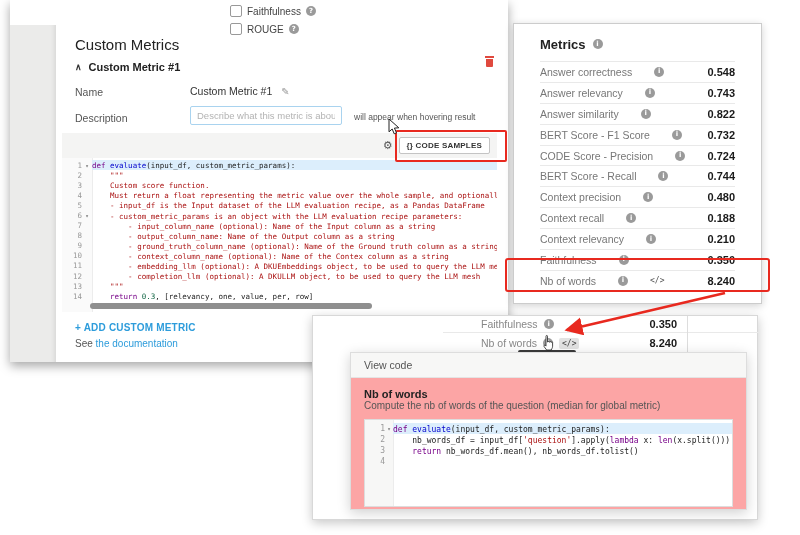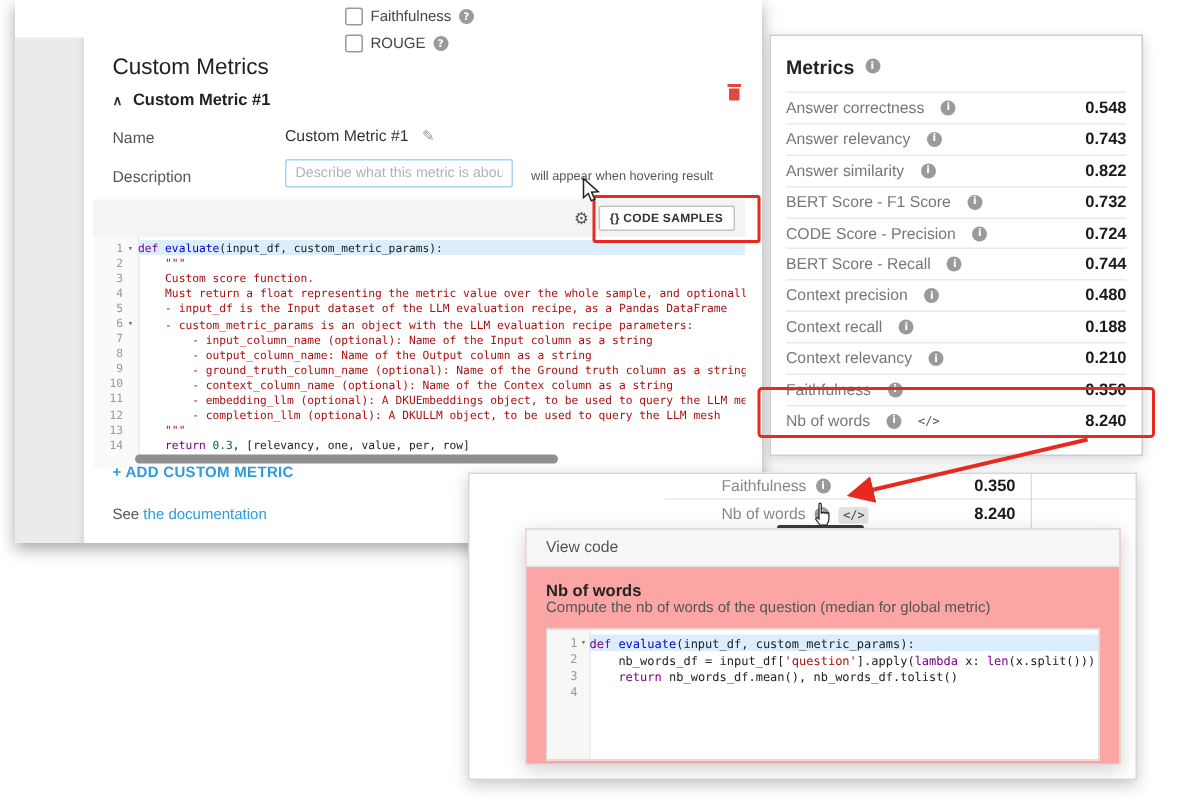--- a/index.html
+++ b/index.html
@@ -49,33 +49,33 @@
           border-right:1px solid #ececec}
   .cl{position:relative;display:flex;height:10.1px;align-items:center}
   .cl .ln{width:20px;text-align:right;font-size:7.5px;color:#999;flex:none}
   .cl .fm{width:10px;font-size:6px;color:#777;text-align:center;flex:none}
   .cl .ct{flex:1;font-size:7.5px;white-space:pre;height:100%;display:flex;align-items:flex-end}
   .cl.active{background:linear-gradient(90deg,rgba(0,0,0,0) 30px,#dceefc 30px)}
   .k{color:var(--code-keyword,#770088)} .d{color:var(--code-name,#0000cc)}
   .s{color:var(--code-string,#aa1111)} .n{color:var(--code-number,#116644)} .p{color:#222}
   .hscroll{position:absolute;left:80px;top:303px;width:282px;height:6px;background:#8f8f8f;
            border-radius:3px}
-  .add-btn{position:absolute;left:65px;top:310px;font-size:10px;font-weight:bold;
+  .add-btn{position:absolute;left:65px;top:322px;font-size:10px;font-weight:bold;
            color:var(--accent-blue,#2d9cdb);letter-spacing:.2px;cursor:pointer}
   .doc-line{position:absolute;left:65px;top:338px;font-size:10px;color:#555}
   .doc-link{color:var(--accent-blue,#2d9cdb)}
 
   
   #metrics-panel{position:absolute;left:513px;top:23px;width:249px;height:281px;background:#fff;
       border:1px solid #ccc;box-shadow:0 2px 8px rgba(0,0,0,.18);z-index:2;
-      padding:11px 10px 0;box-sizing:border-box}
+      padding:11px 26px 0;box-sizing:border-box}
   .mp-title{font-size:13px;font-weight:bold;color:#222;display:flex;gap:7px;align-items:center;height:18px}
   .mp-rows{margin-top:8px}
   .mrow{display:flex;align-items:center;height:20.9px;border-top:1px solid #e9e9e9;
-        font-size:10.5px;color:#777;gap:11px;box-sizing:border-box}
+        font-size:10.5px;color:#777;gap:22px;box-sizing:border-box}
   .mval{margin-left:auto;font-weight:bold;color:#1a1a1a;font-size:11px}
   .mcode{font-size:8px;color:#555;font-family:"DejaVu Sans Mono",monospace}
 
   
   #red-rect-1{position:absolute;left:395px;top:130px;width:108px;height:28px;
       border:2px solid var(--highlight-red,#e8291f);border-radius:2px;z-index:5}
   #red-rect-2{position:absolute;left:505px;top:258px;width:261px;height:30px;
       border:2px solid var(--highlight-red,#e8291f);border-radius:3px;z-index:5}
   #arrow-svg{position:absolute;left:0;top:0;width:800px;height:535px;z-index:6;pointer-events:none}
 

